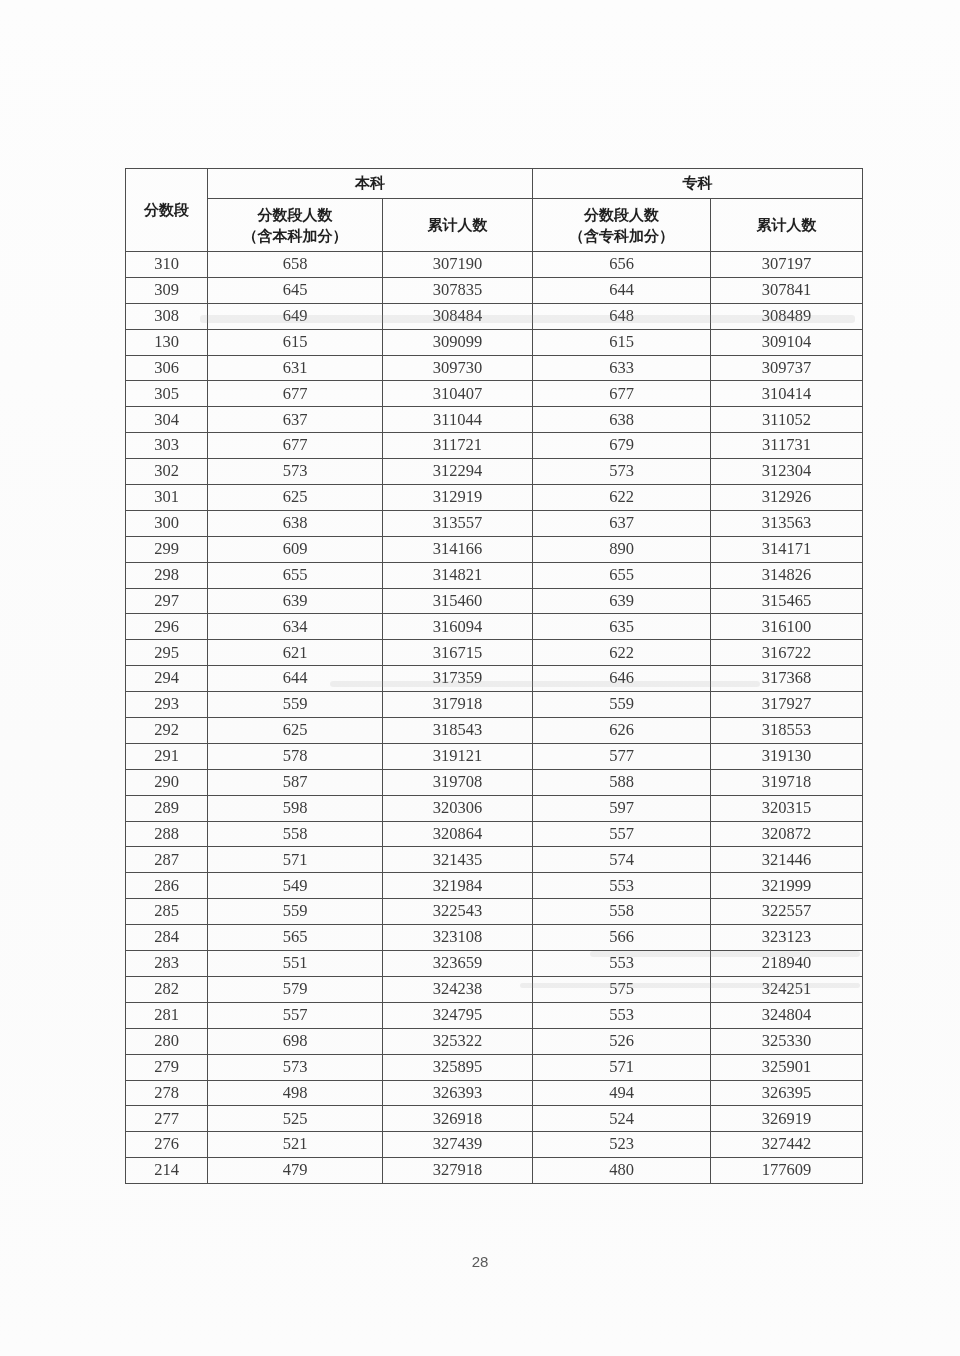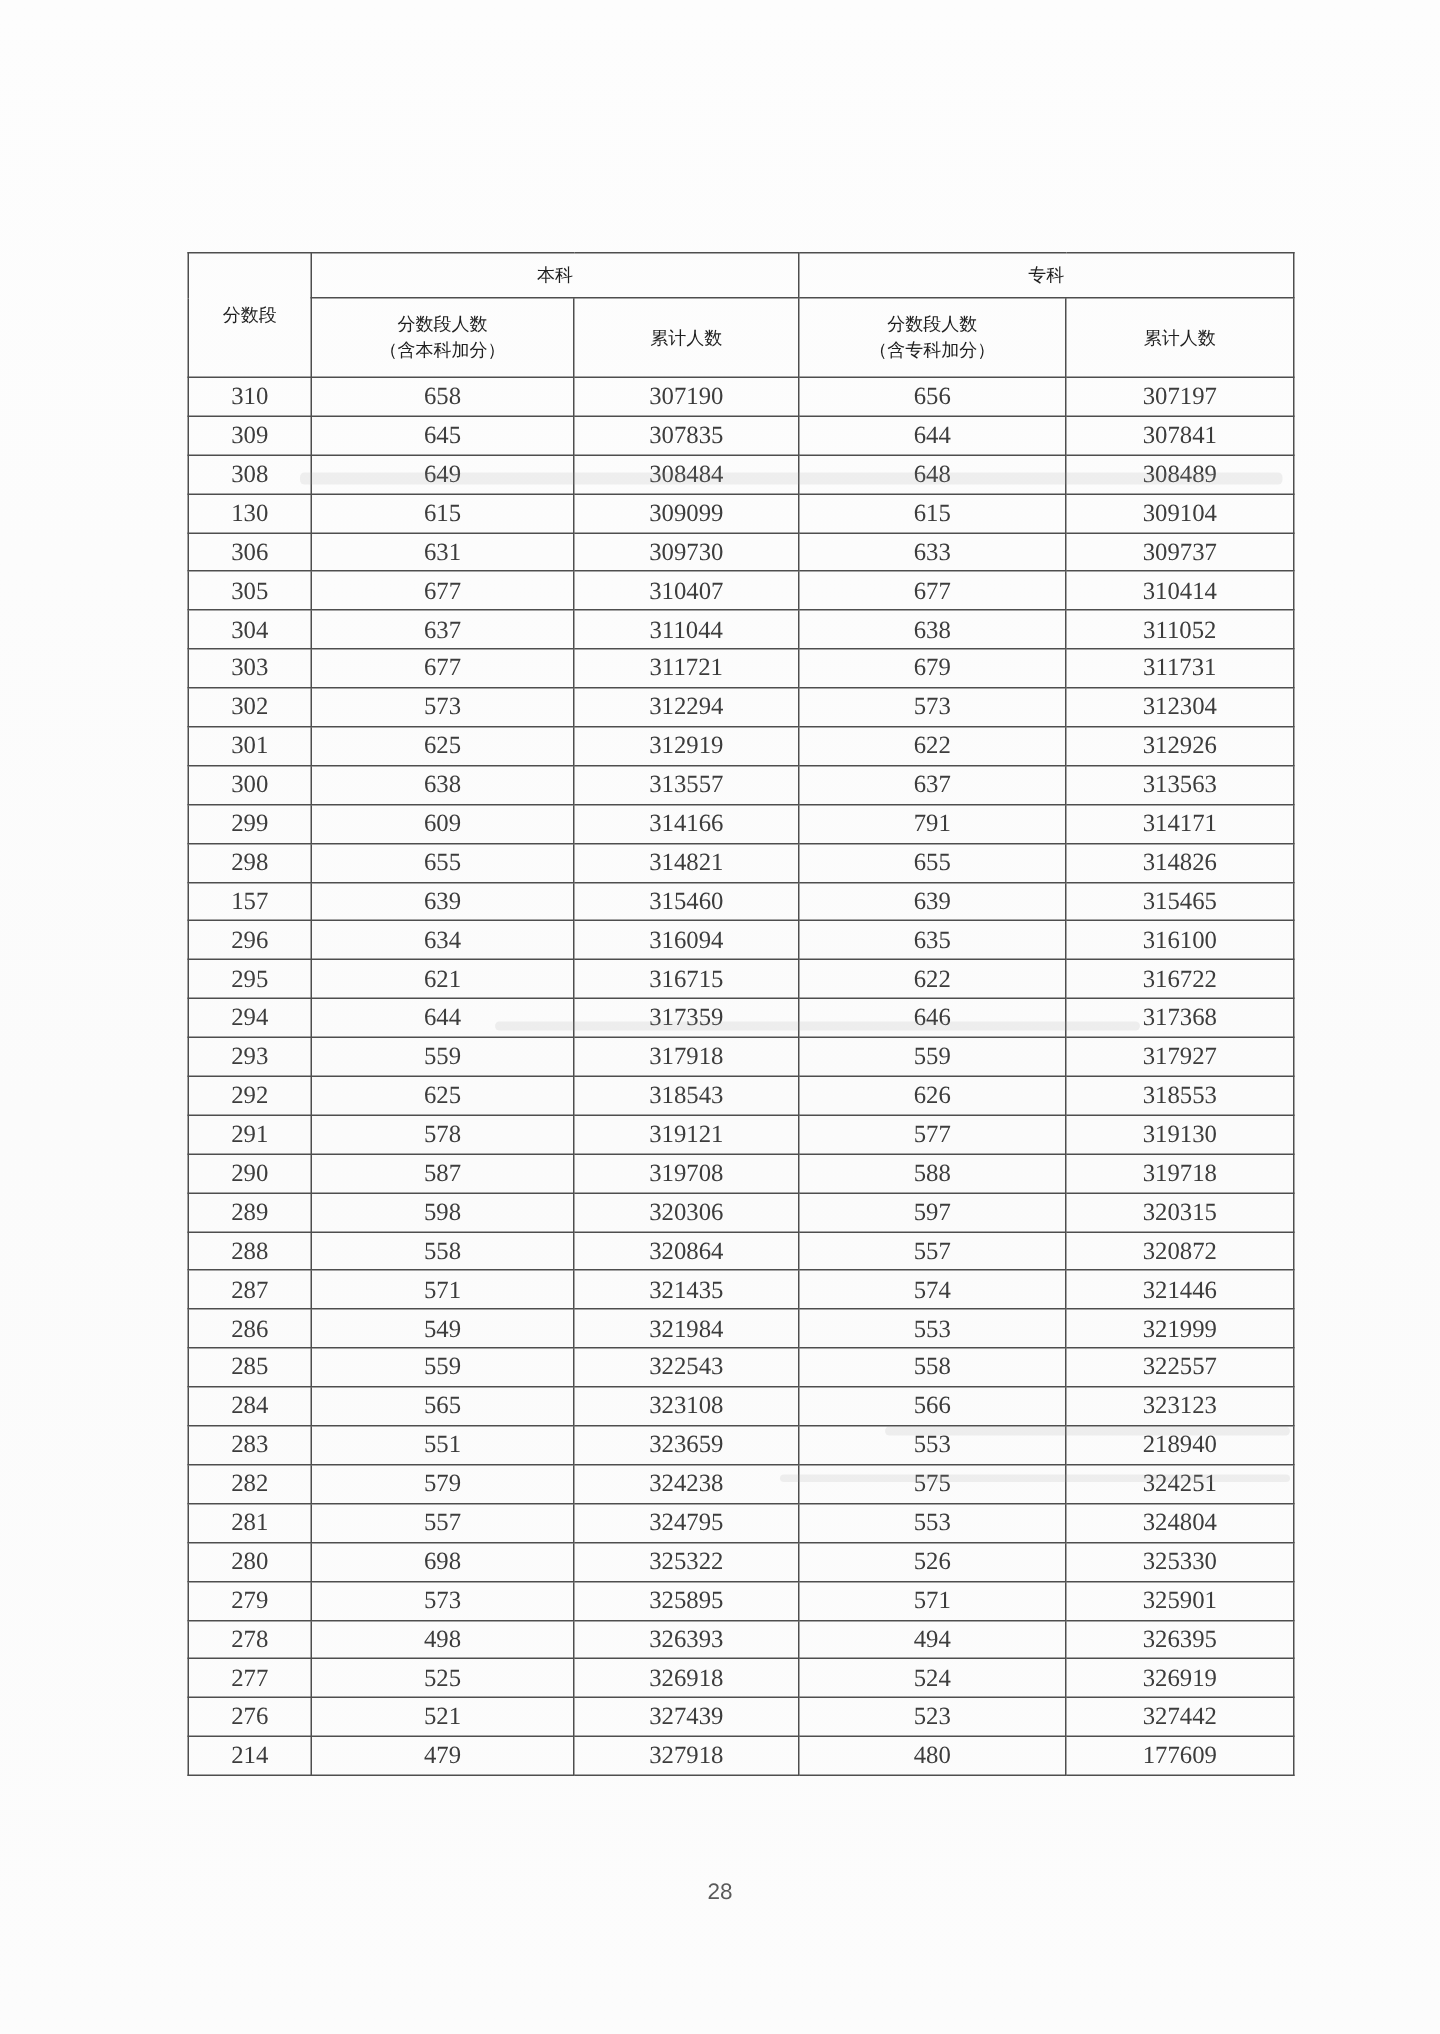--- a/index.html
+++ b/index.html
@@ -29,22 +29,22 @@
   }
   .score-table th, .score-table td {
     border: 1px solid #4e4e4e;
     text-align: center;
     vertical-align: middle;
     padding: 0;
     overflow: hidden;
   }
   .score-table thead th {
     color: #1f1f1f;
-    font-weight: 400;
-    font-size: 12px;
+    font-weight: 700;
+    font-size: 15px;
     font-family: "Liberation Sans", sans-serif;
     text-align: center;
   }
   .score-table thead tr.group-row th { height: 29px; }
   .score-table thead tr.sub-row th { height: 52px; }
   .twoline {
     white-space: pre-line;
     line-height: 1.4;
   }
   .score-table tbody td {
@@ -180,32 +180,32 @@
           <td>300</td>
           <td>638</td>
           <td>313557</td>
           <td>637</td>
           <td>313563</td>
         </tr>
         <tr>
           <td>299</td>
           <td>609</td>
           <td>314166</td>
-          <td>791</td>
+          <td>890</td>
           <td>314171</td>
         </tr>
         <tr>
           <td>298</td>
           <td>655</td>
           <td>314821</td>
           <td>655</td>
           <td>314826</td>
         </tr>
         <tr>
-          <td>157</td>
+          <td>297</td>
           <td>639</td>
           <td>315460</td>
           <td>639</td>
           <td>315465</td>
         </tr>
         <tr>
           <td>296</td>
           <td>634</td>
           <td>316094</td>
           <td>635</td>

